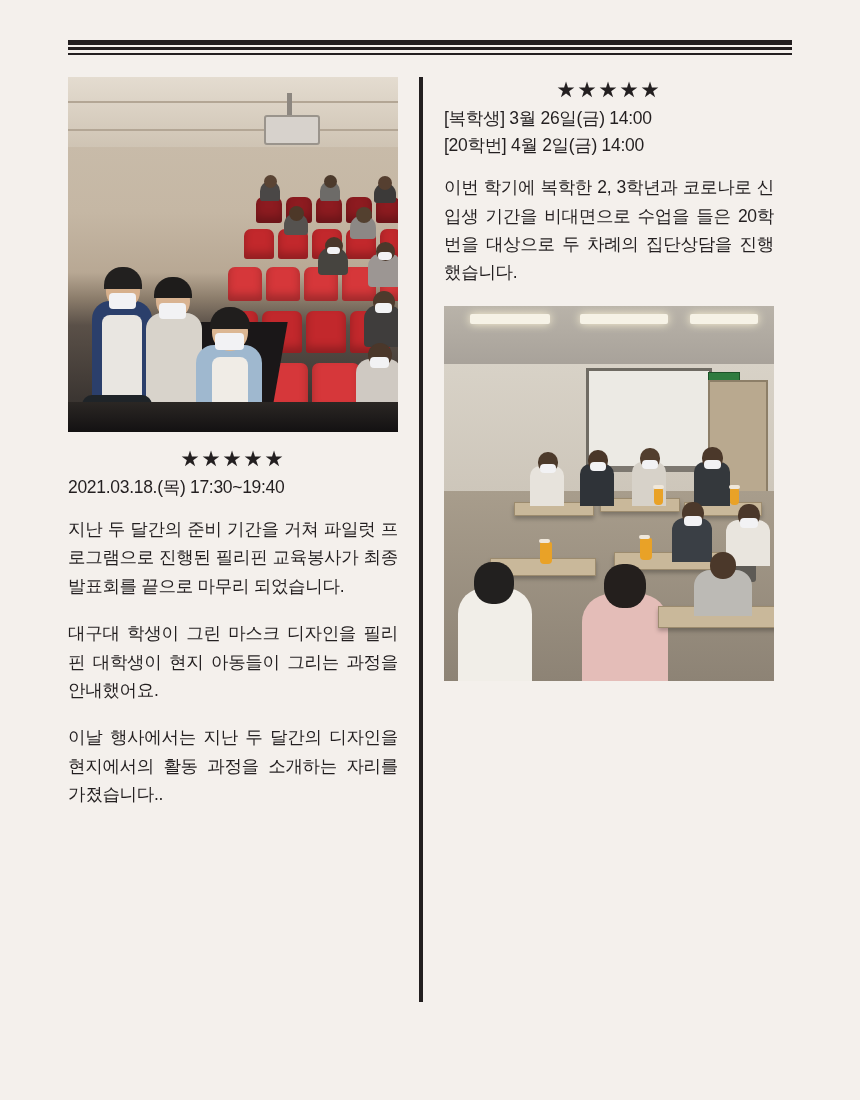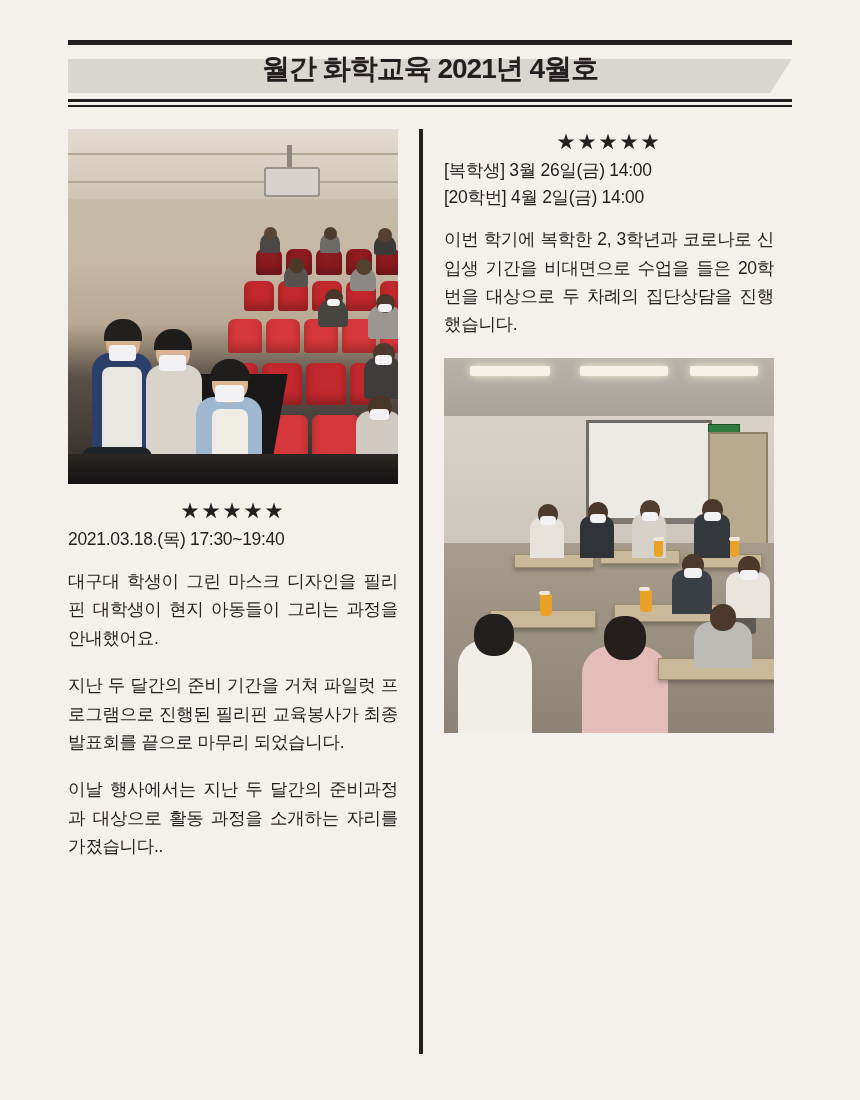--- a/index.html
+++ b/index.html
@@ -231,24 +231,20 @@
   }
   .cup .lid { position: absolute; top: -3px; left: -1px; width: 11px; height: 4px; background: #efe7da; border-radius: 2px; }
 </style>
 </head>
 <body>
 
 <div class="page">
 
   <div class="header">
     <div class="header-rule-top"></div>
-    <div class="header-band">
-      <div class="grey-bar"></div>
-      <div class="header-title">월간 화학교육 2021년 4월호</div>
-    </div>
     <div class="header-rule-bot"></div>
     <div class="header-rule-bot2"></div>
   </div>
 
   <div class="columns">
 
     <div class="col">
 
       <div class="photo">
         <div class="aud-wall"></div>
@@ -341,23 +337,23 @@
 
         <div class="person" style="left:88px; top:336px; width:62px; height:56px; background:#2a2f34; border-radius:8px;"></div>
 
         <div class="aud-dark-band" style="height:30px;"></div>
       </div>
 
       <div class="stars">★★★★★</div>
 
       <div class="meta">2021.03.18.(목) 17:30~19:40</div>
 
+      <p class="para">지난 두 달간의 준비 기간을 거쳐 파일럿 프로그램으로 진행된 필리핀 교육봉사가 최종 발표회를 끝으로 마무리 되었습니다.</p>
       <p class="para">대구대 학생이 그린 마스크 디자인을 필리핀 대학생이 현지 아동들이 그리는 과정을 안내했어요.</p>
-      <p class="para">지난 두 달간의 준비 기간을 거쳐 파일럿 프로그램으로 진행된 필리핀 교육봉사가 최종 발표회를 끝으로 마무리 되었습니다.</p>
-      <p class="para">이날 행사에서는 지난 두 달간의 준비과정과 대상으로 활동 과정을 소개하는 자리를 가졌습니다..</p>
+      <p class="para">이날 행사에서는 지난 두 달간의 디자인을 현지에서의 활동 과정을 소개하는 자리를 가졌습니다..</p>
     </div>
 
     <div class="divider"></div>
 
     <div class="col">
 
       <div class="stars" style="margin-top:0;">★★★★★</div>
 
       <div class="meta" style="margin-bottom:0;">[복학생] 3월 26일(금) 14:00</div>
       <div class="meta">[20학번] 4월 2일(금) 14:00</div>

